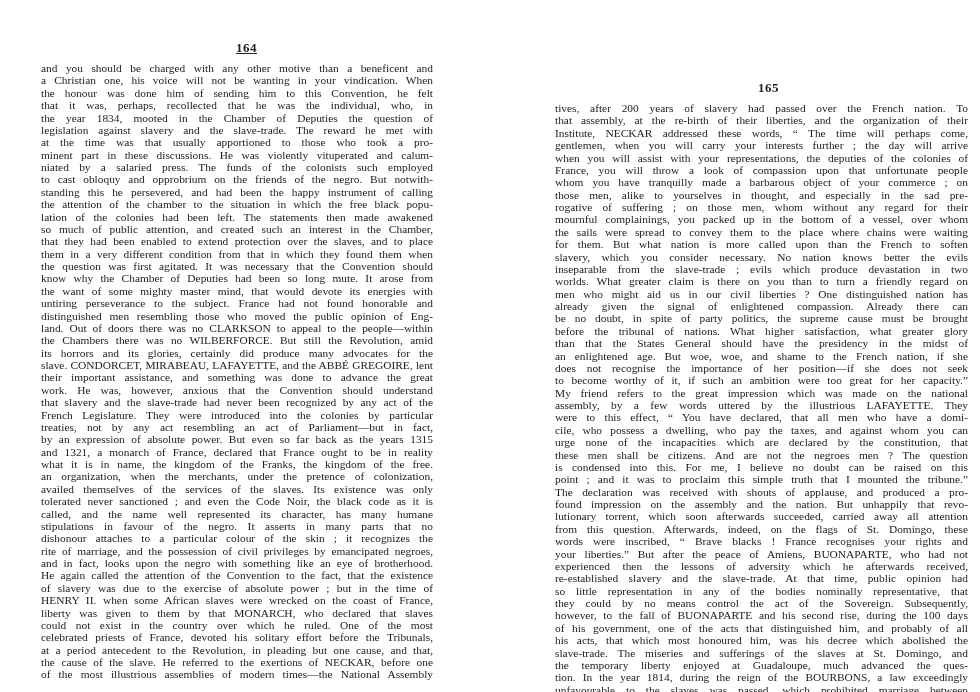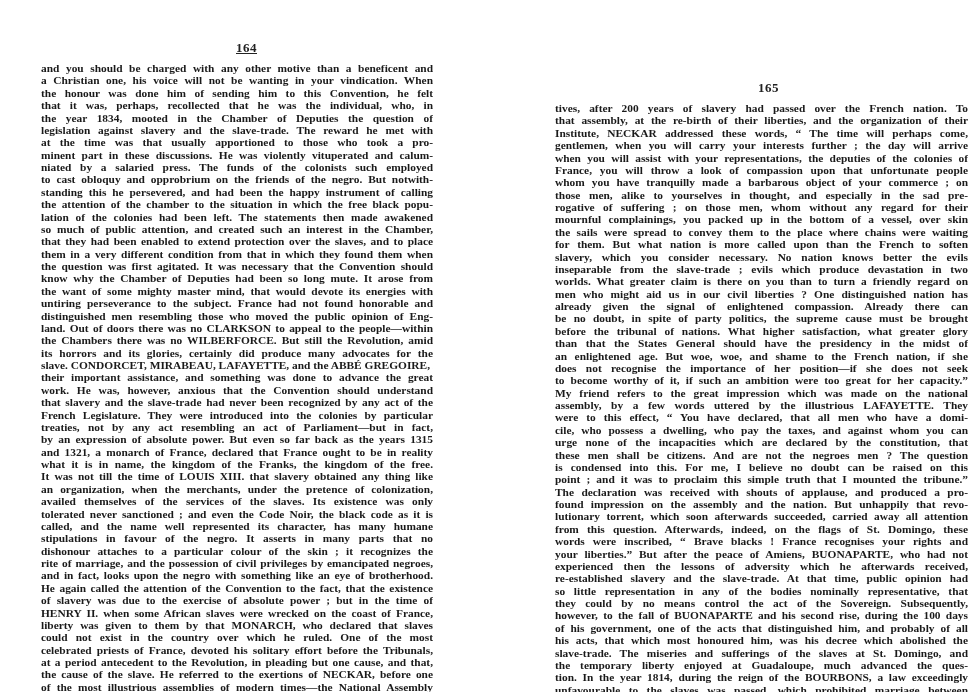--- a/index.html
+++ b/index.html
@@ -5,21 +5,21 @@
     html, body { margin: 0; padding: 0; background: #ffffff; }
     body { width: 980px; height: 692px; position: relative; overflow: hidden;
            font-family: "Liberation Serif", "DejaVu Serif", serif; color: #1a1a1a; }
     .page { position: absolute; top: 0; height: 692px; }
     #page-left { left: 0; width: 490px; }
     #page-right { left: 490px; width: 490px; margin-top: 40px; }
     .page-number { position: absolute; top: 40px; font-size: 13px; font-weight: bold; letter-spacing: 0.5px; color: #222; }
     #page-left .page-number { left: 236px; text-decoration: underline; }
     #page-right .page-number { left: 268px; }
     .text { position: absolute; top: 62px; font-size: 11.4px; line-height: 12.38px;
-            font-weight: bold; text-align: justify; }
+            font-weight: normal; text-align: justify; }
     #page-left .text { left: 41px; width: 392px; }
     #page-right .text { left: 65px; width: 413px; }
     .line { display: block; white-space: nowrap; text-align: justify; text-align-last: justify; height: 12.38px; overflow: hidden; }
   </style>
 </head>
 <body>
 
 <div class="page" id="page-left">
   <div class="page-number">164</div>
   <div class="text" id="left-text">
@@ -49,21 +49,20 @@
       <span class="line">its horrors and its glories, certainly did produce many advocates for the</span>
       <span class="line">slave.  CONDORCET, MIRABEAU, LAFAYETTE, and the ABBÉ GREGOIRE, lent</span>
       <span class="line">their important assistance, and something was done to advance the great</span>
       <span class="line">work.  He was, however, anxious that the Convention should understand</span>
       <span class="line">that slavery and the slave-trade had never been recognized by any act of the</span>
       <span class="line">French Legislature.  They were introduced into the colonies by particular</span>
       <span class="line">treaties, not by any act resembling an act of Parliament—but in fact,</span>
       <span class="line">by an expression of absolute power.  But even so far back as the years 1315</span>
       <span class="line">and 1321, a monarch of France, declared that France ought to be in reality</span>
       <span class="line">what it is in name, the kingdom of the Franks, the kingdom of the free.</span>
-      <span class="line">It was not till the time of LOUIS XIII. that slavery obtained any thing like</span>
       <span class="line">an organization, when the merchants, under the pretence of colonization,</span>
       <span class="line">availed themselves of the services of the slaves.  Its existence was only</span>
       <span class="line">tolerated never sanctioned ; and even the Code Noir, the black code as it is</span>
       <span class="line">called, and the name well represented its character, has many humane</span>
       <span class="line">stipulations in favour of the negro.  It asserts in many parts that no</span>
       <span class="line">dishonour attaches to a particular colour of the skin ; it recognizes the</span>
       <span class="line">rite of marriage, and the possession of civil privileges by emancipated negroes,</span>
       <span class="line">and in fact, looks upon the negro with something like an eye of brotherhood.</span>
       <span class="line">He again called the attention of the Convention to the fact, that the existence</span>
       <span class="line">of slavery was due to the exercise of absolute power ; but in the time of</span>
@@ -82,21 +81,21 @@
   <div class="text" id="right-text">
       <span class="line">tives, after 200 years of slavery had passed over the French nation.  To</span>
       <span class="line">that assembly, at the re-birth of their liberties, and the organization of their</span>
       <span class="line">Institute, NECKAR addressed these words, “ The time will perhaps come,</span>
       <span class="line">gentlemen, when you will carry your interests further ; the day will arrive</span>
       <span class="line">when you will assist with your representations, the deputies of the colonies of</span>
       <span class="line">France, you will throw a look of compassion upon that unfortunate people</span>
       <span class="line">whom you have tranquilly made a barbarous object of your commerce ; on</span>
       <span class="line">those men, alike to yourselves in thought, and especially in the sad pre-</span>
       <span class="line">rogative of suffering ; on those men, whom without any regard for their</span>
-      <span class="line">mournful complainings, you packed up in the bottom of a vessel, over skin</span>
+      <span class="line">mournful complainings, you packed up in the bottom of a vessel, over whom</span>
       <span class="line">the sails were spread to convey them to the place where chains were waiting</span>
       <span class="line">for them.  But what nation is more called upon than the French to soften</span>
       <span class="line">slavery, which you consider necessary.  No nation knows better the evils</span>
       <span class="line">inseparable from the slave-trade ; evils which produce devastation in two</span>
       <span class="line">worlds.  What greater claim is there on you than to turn a friendly regard on</span>
       <span class="line">men who might aid us in our civil liberties ?  One distinguished nation has</span>
       <span class="line">already given the signal of enlightened compassion.  Already there can</span>
       <span class="line">be no doubt, in spite of party politics, the supreme cause must be brought</span>
       <span class="line">before the tribunal of nations.  What higher satisfaction, what greater glory</span>
       <span class="line">than that the States General should have the presidency in the midst of</span>

